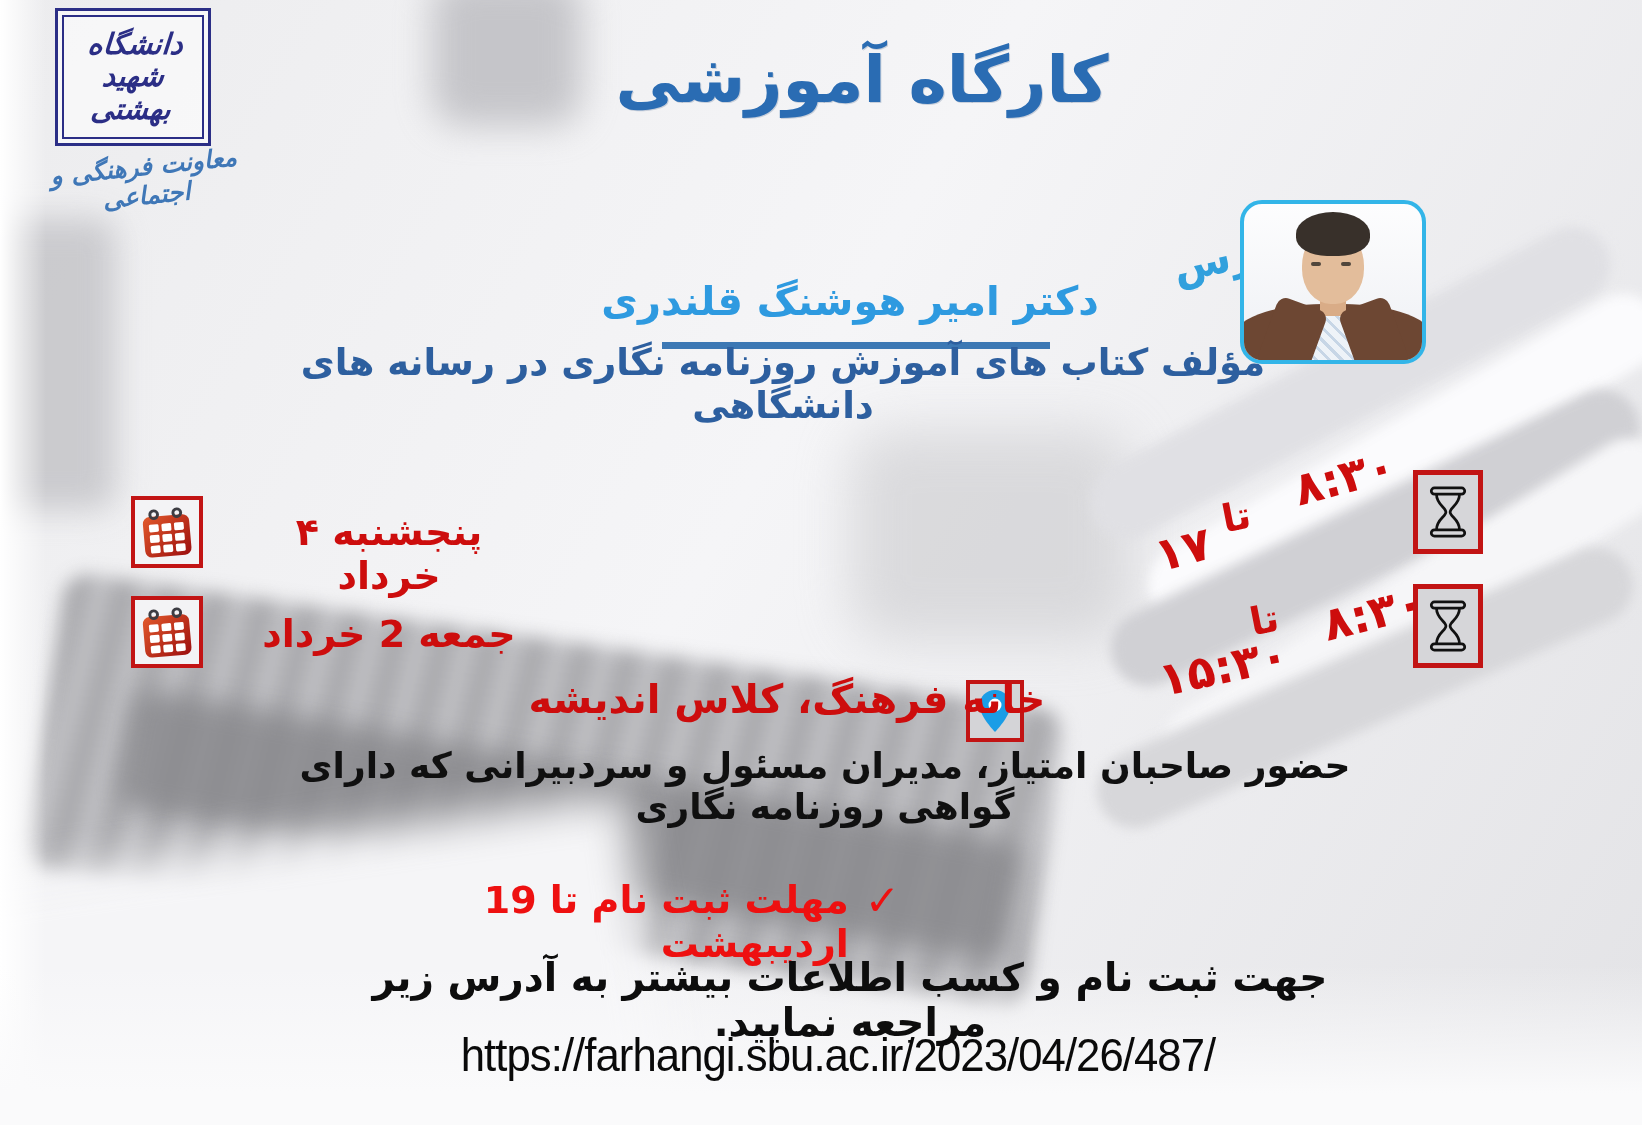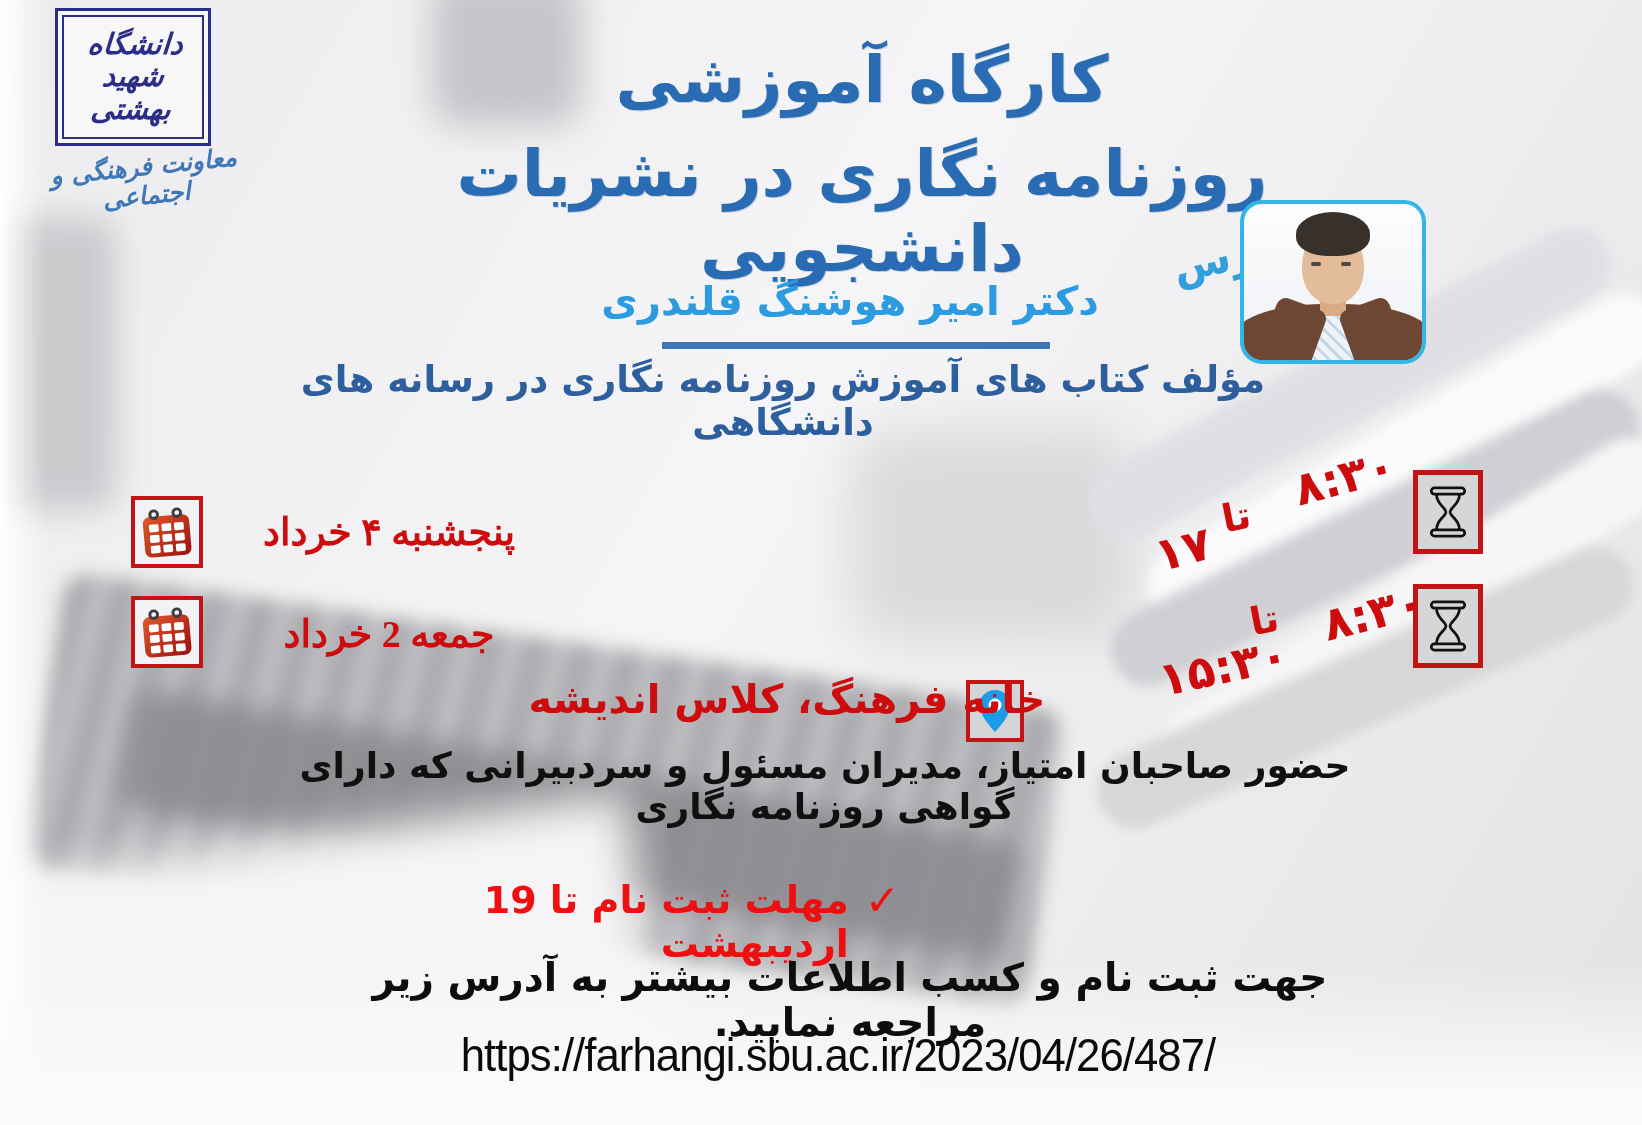--- a/index.html
+++ b/index.html
@@ -38,21 +38,21 @@
      transform:rotate(-6deg);text-align:center;}
   
   .title{left:362px;width:1000px;font-size:65px;color:#2a6cb3;text-shadow:1px 1px 0 rgba(120,140,170,.35);}
   .title1{top:42px;}
   .title2{top:136px;}
   
   .medres{left:1148px;top:230px;width:180px;font-size:42px;color:#31a0dd;transform:rotate(-12deg);}
   .iname{left:350px;top:278px;width:1000px;font-size:40px;color:#2e9ae0;}
   .uline{position:absolute;left:662px;top:342px;width:388px;height:7px;background:#3c78b4;}
   .bio{font-size:37px;color:#2d5f9f;width:1000px;}
-  .bio1{left:283px;top:358px;}
+  .bio1{left:283px;top:341px;}
   .bio2{left:315px;top:422px;}
   
   .photo{position:absolute;left:1240px;top:200px;width:178px;height:156px;border:4px solid #33b5e8;
      border-radius:22px;background:linear-gradient(#fdfdfe,#eef0f4);overflow:hidden;}
   .photo div{position:absolute;}
   .ph-body{bottom:-22px;left:-12px;right:-12px;height:78px;background:#6d4733;border-radius:45% 45% 0 0;}
   .ph-shirt{bottom:0;left:62px;width:54px;height:44px;z-index:2;
      background:repeating-linear-gradient(45deg,#eef3f8 0 6px,#c7d6e6 6px 9px);}
   .ph-lapel-l{bottom:-14px;left:22px;width:52px;height:72px;background:#6d4733;transform:rotate(20deg);border-radius:10px;z-index:3;}
   .ph-lapel-r{bottom:-14px;right:22px;width:52px;height:72px;background:#6d4733;transform:rotate(-20deg);border-radius:10px;z-index:3;}
@@ -62,21 +62,21 @@
   .ph-eye{top:58px;width:10px;height:4px;background:#50463c;border-radius:2px;z-index:4;}
   .eL{left:67px;} .eR{left:97px;}
   
   .red{color:#cd0d0d;}
   .icon-box{position:absolute;box-sizing:border-box;display:flex;align-items:center;justify-content:center;}
   .cal-box{left:131px;width:72px;height:72px;border:4px solid #c21414;background:#f3f3f5;}
   .cal1{top:496px;} .cal2{top:596px;}
   .hg-box{left:1413px;width:70px;height:84px;border:5px solid #c21414;background:#d6d6d9;}
   .hg1{top:470px;} .hg2{top:584px;}
   .pin-box{left:966px;top:680px;width:58px;height:62px;border:4px solid #c21414;background:#d4d4d7;}
-  .date{width:300px;font-size:38px;font-family:Liberation Serif, serif;}
+  .date{width:300px;font-size:38px;}
   .date1{left:239px;top:510px;} .date2{left:239px;top:612px;}
   .time{font-size:46px;}
   .sep{font-size:38px;}
   .ts1{left:1293px;top:450px;transform:rotate(-15deg);}
   .tx1{left:1222px;top:495px;transform:rotate(-11deg);}
   .te1{left:1155px;top:522px;transform:rotate(-15deg);}
   .ts2{left:1322px;top:586px;transform:rotate(-14deg);}
   .tx2{left:1250px;top:598px;transform:rotate(-11deg);}
   .te2{left:1158px;top:640px;transform:rotate(-12deg);}
   .loc{left:487px;top:676px;width:600px;font-size:40px;}
@@ -110,21 +110,20 @@
   <div class="bgshape bg-desk-wedge"></div>
   <div class="bgshape bg-left-edge"></div>
   <div class="bgshape bg-bottom-fade"></div>
 
   <div class="logo-box">
     <div class="logo-cal rtl">دانشگاه شهید بهشتی</div>
   </div>
   <div class="t logo-sub rtl">معاونت فرهنگی و اجتماعی</div>
 
   <div class="t title title1 ctr rtl">کارگاه آموزشی</div>
-  <div class="t title title2 ctr rtl">روزنامه نگاری در نشریات دانشجویی</div>
 
   <div class="t medres ctr rtl">مدرس</div>
 
   <div class="photo">
     <div class="ph-neck"></div>
     <div class="ph-body"></div>
     <div class="ph-shirt"></div>
     <div class="ph-lapel-l"></div>
     <div class="ph-lapel-r"></div>
     <div class="ph-face"></div>

